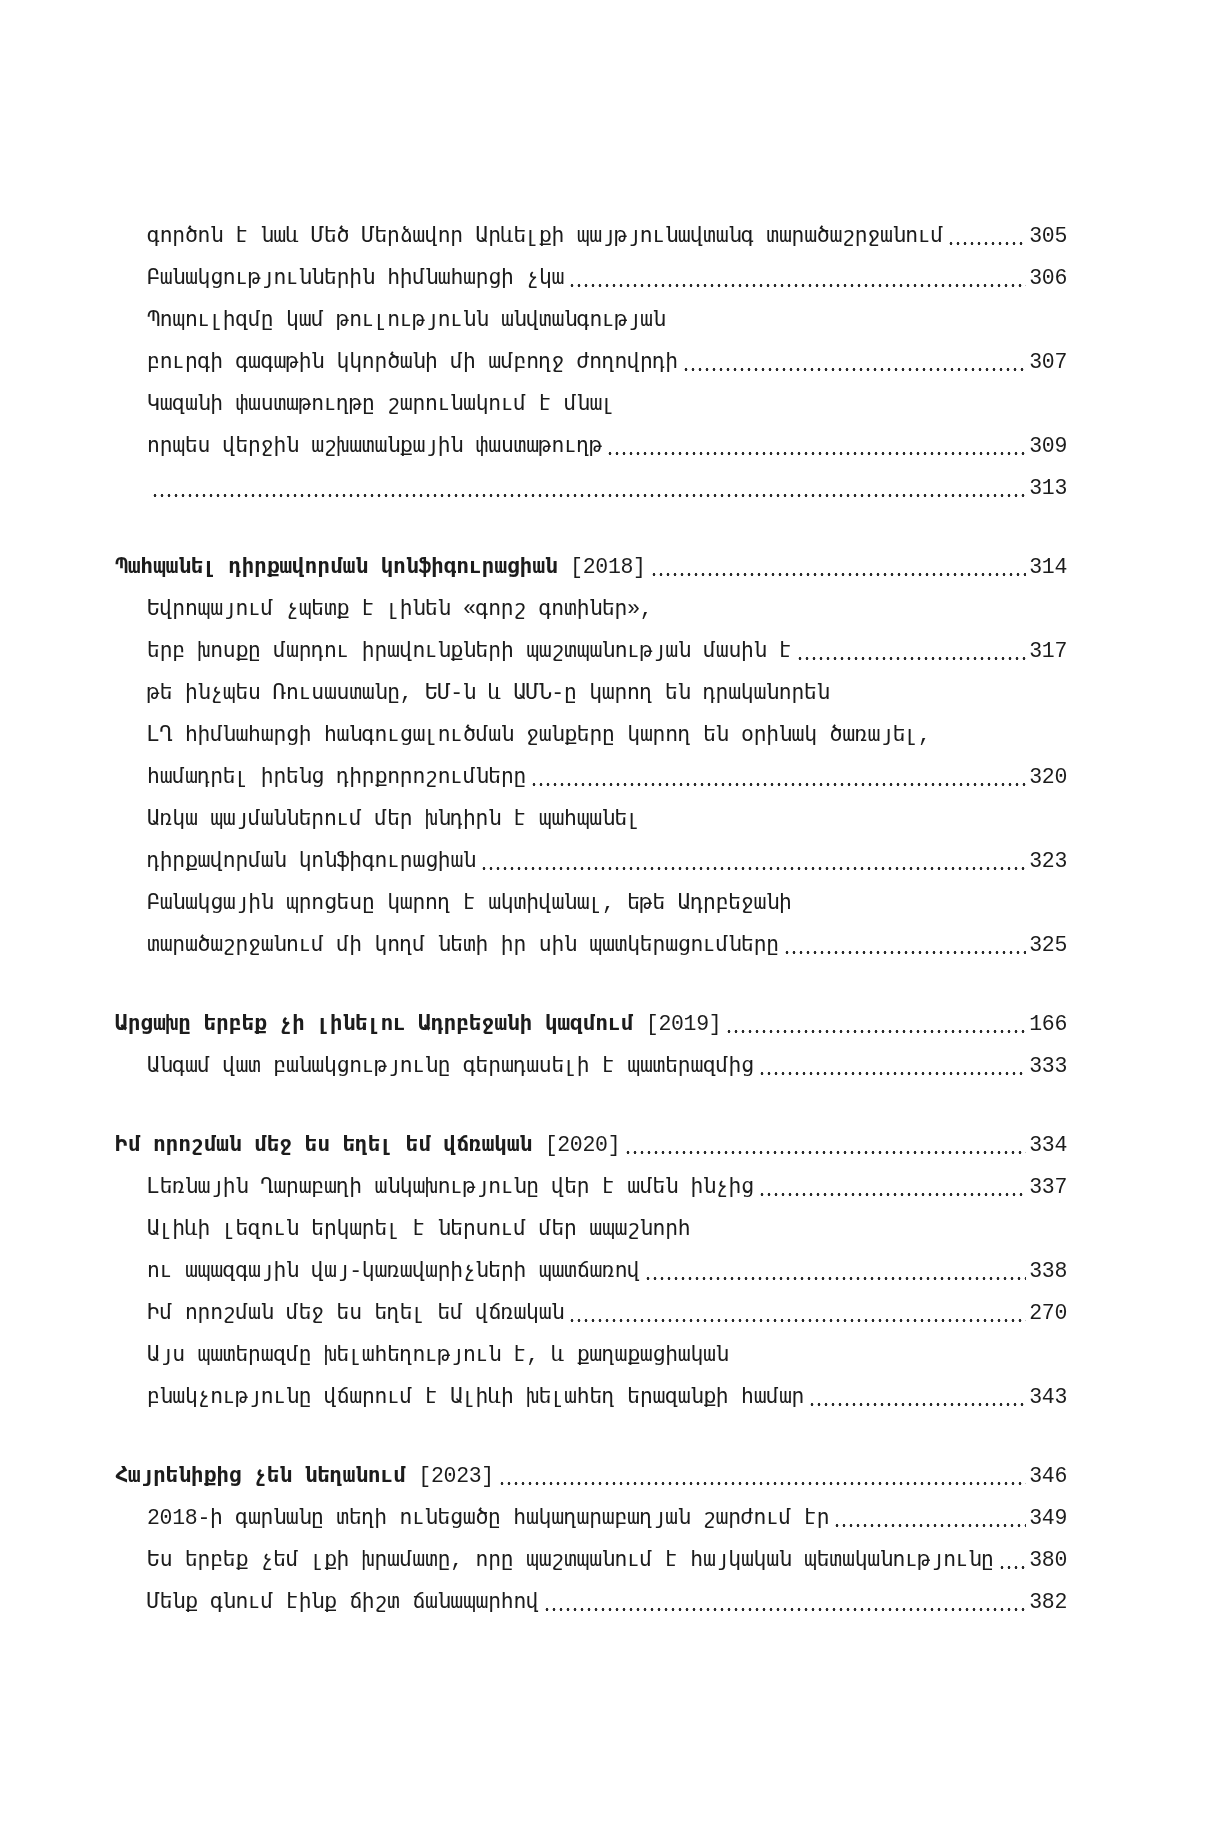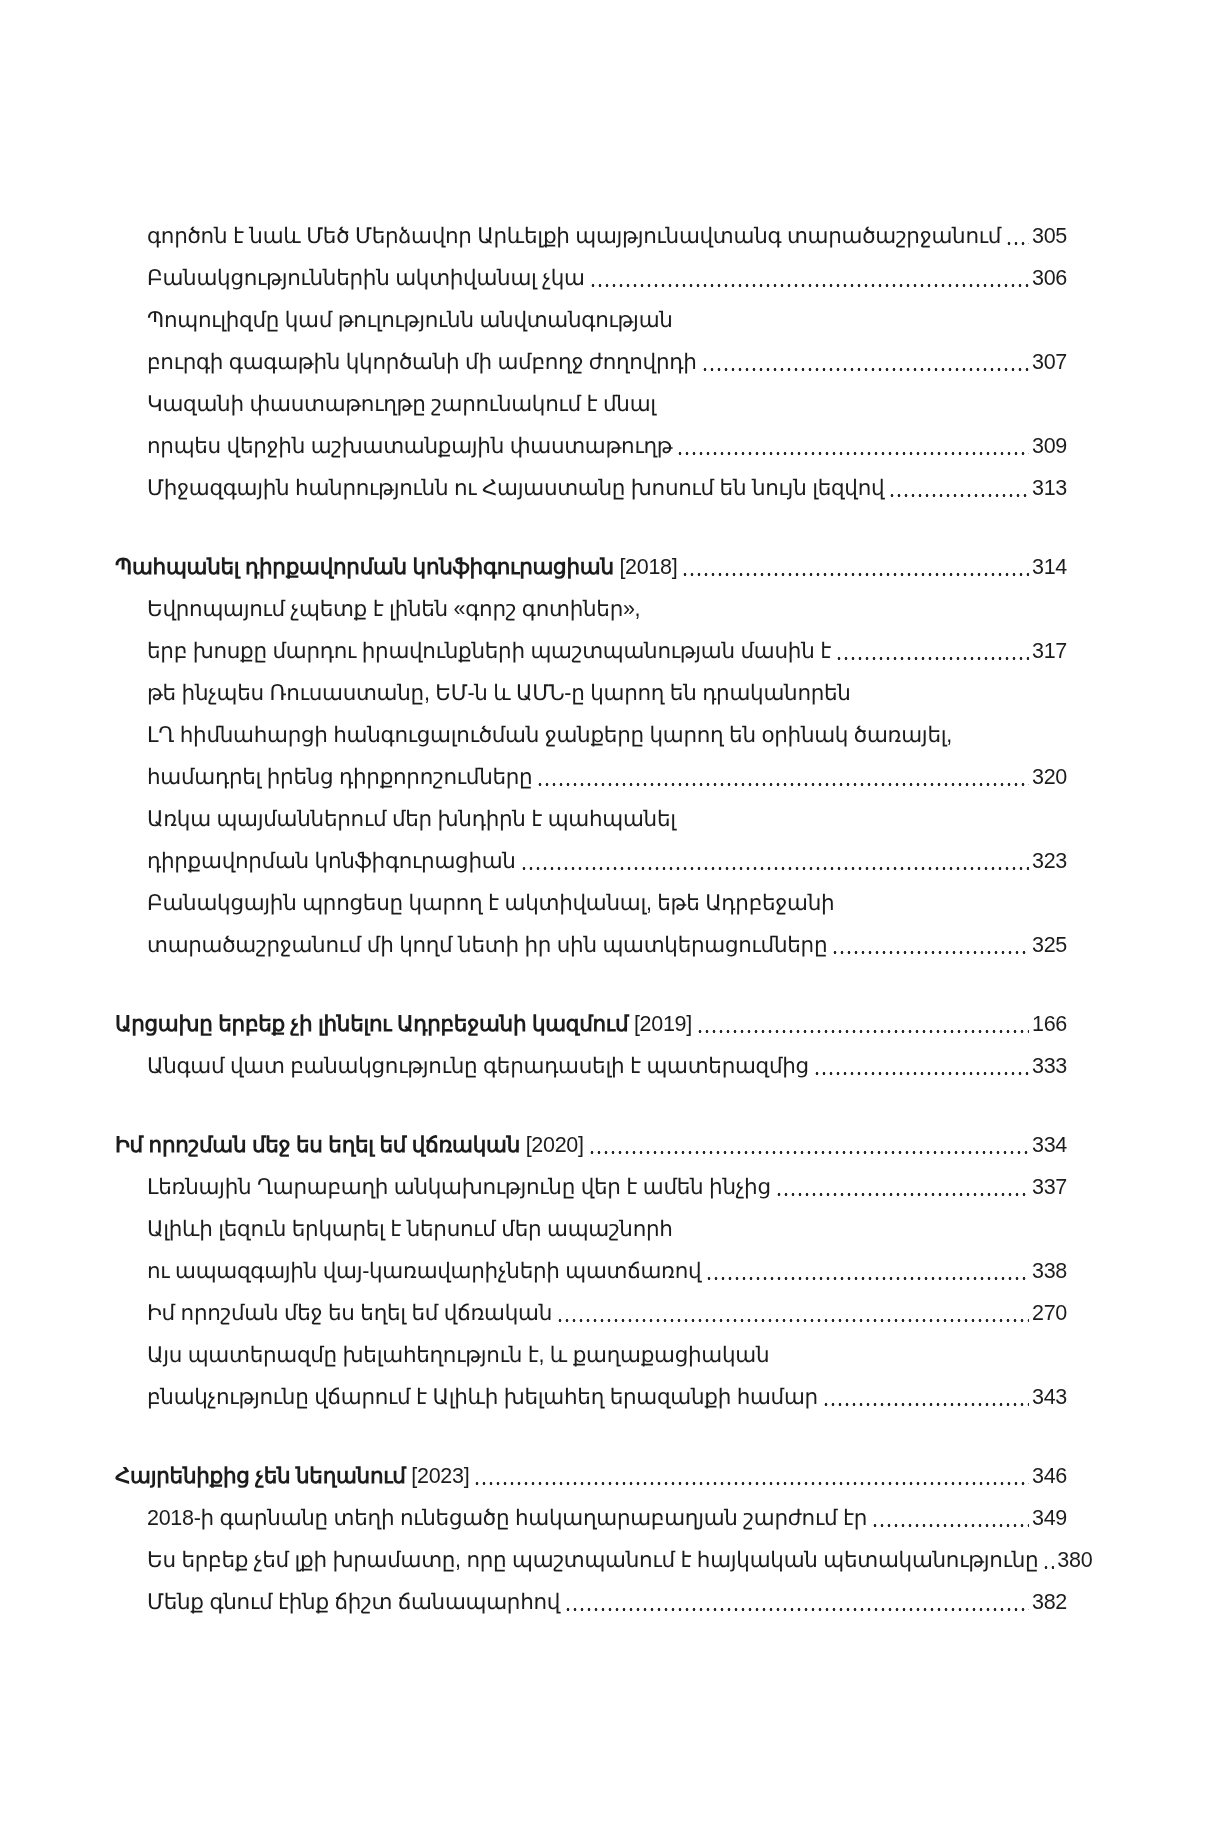--- a/index.html
+++ b/index.html
@@ -4,21 +4,21 @@
 <style>
   html, body { margin: 0; padding: 0; background: #ffffff; }
   .page {
     position: relative;
     width: 1205px;
     height: 1835px;
     background: #ffffff;
     box-sizing: border-box;
     padding: 215px 138px 0 115px;
     color: #1c1c1c;
-    font-family: Liberation Sans, sans-serif;
+    font-family: Liberation Mono, monospace;
     font-size: 21.5px;
     letter-spacing: -0.3px;
     overflow: hidden;
   }
   .row {
     display: flex;
     align-items: flex-end;
     height: 42px;
     white-space: nowrap;
   }
@@ -44,42 +44,41 @@
 
 <div class="page">
 
   <div>
     <div class="row indent">
       <span class="txt">գործոն է նաև Մեծ Մերձավոր Արևելքի պայթյունավտանգ տարածաշրջանում</span>
       <span class="leader"></span>
       <span class="pg">305</span>
     </div>
     <div class="row indent">
-      <span class="txt">Բանակցություններին ակտիվանալ չկա</span>
+      <span class="txt">Բանակցություններին հիմնահարցի չկա</span>
       <span class="leader"></span>
       <span class="pg">306</span>
     </div>
     <div class="row indent">
       <span class="txt">Պոպուլիզմը կամ թուլությունն անվտանգության</span>
     </div>
     <div class="row indent">
       <span class="txt">բուրգի գագաթին կկործանի մի ամբողջ ժողովրդի</span>
       <span class="leader"></span>
       <span class="pg">307</span>
     </div>
     <div class="row indent">
       <span class="txt">Կազանի փաստաթուղթը շարունակում է մնալ</span>
     </div>
     <div class="row indent">
       <span class="txt">որպես վերջին աշխատանքային փաստաթուղթ</span>
       <span class="leader"></span>
       <span class="pg">309</span>
     </div>
     <div class="row indent">
-      <span class="txt">Միջազգային հանրությունն ու Հայաստանը խոսում են նույն լեզվով</span>
       <span class="leader"></span>
       <span class="pg">313</span>
     </div>
   </div>
 
   <div>
     <div class="row heading-row">
       <span class="txt"><span>Պահպանել դիրքավորման կոնֆիգուրացիան</span> <span class="yr">[2018]</span></span>
       <span class="leader"></span>
       <span class="pg">314</span>

